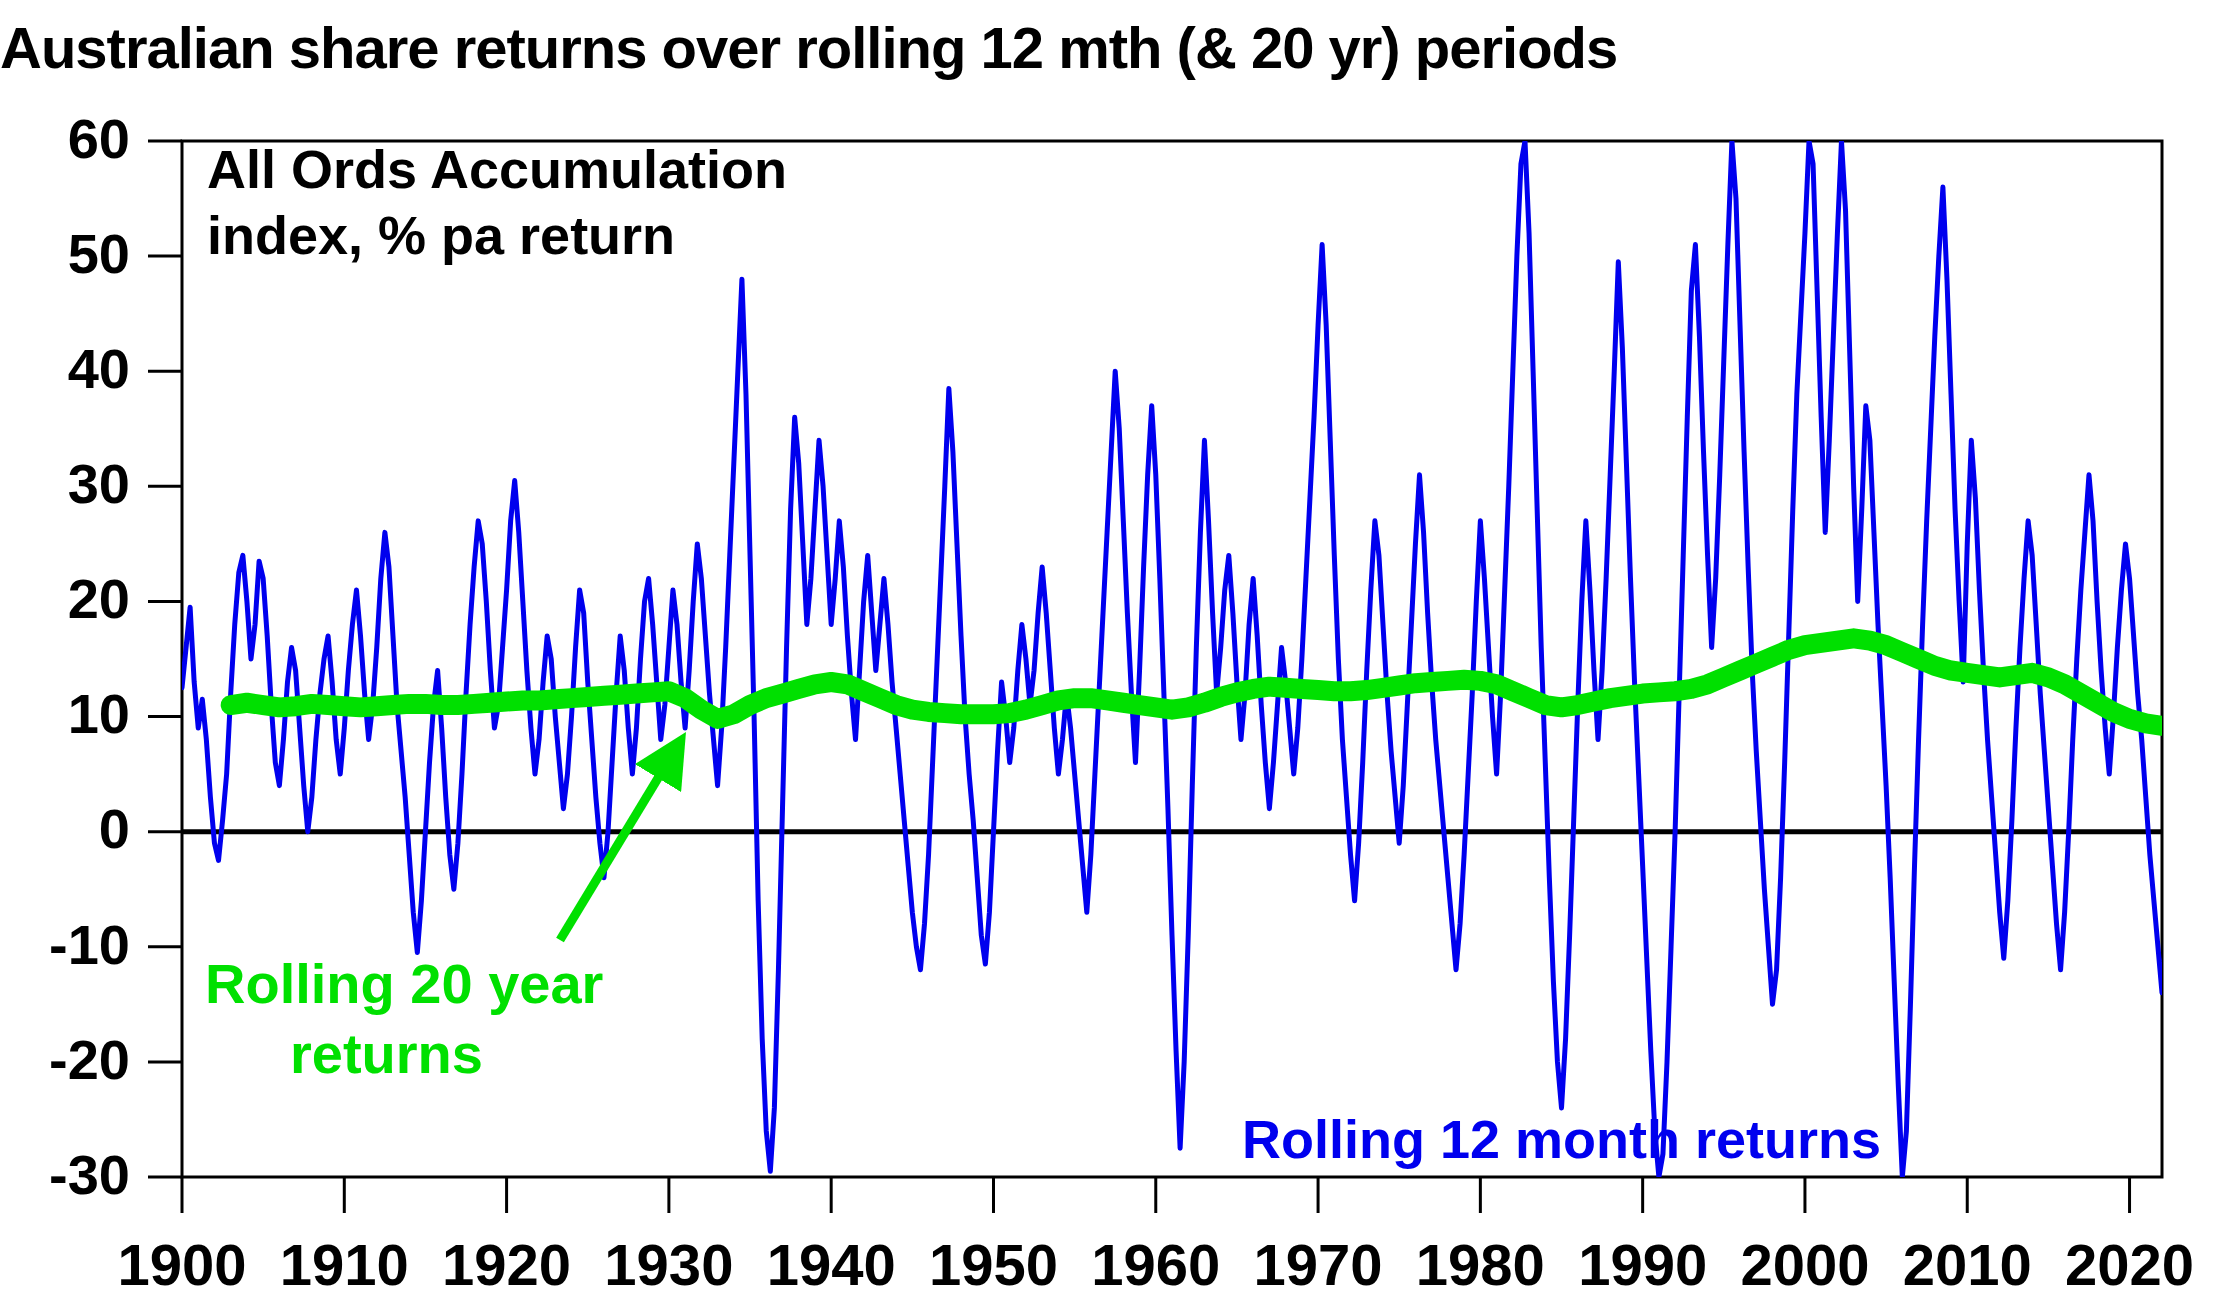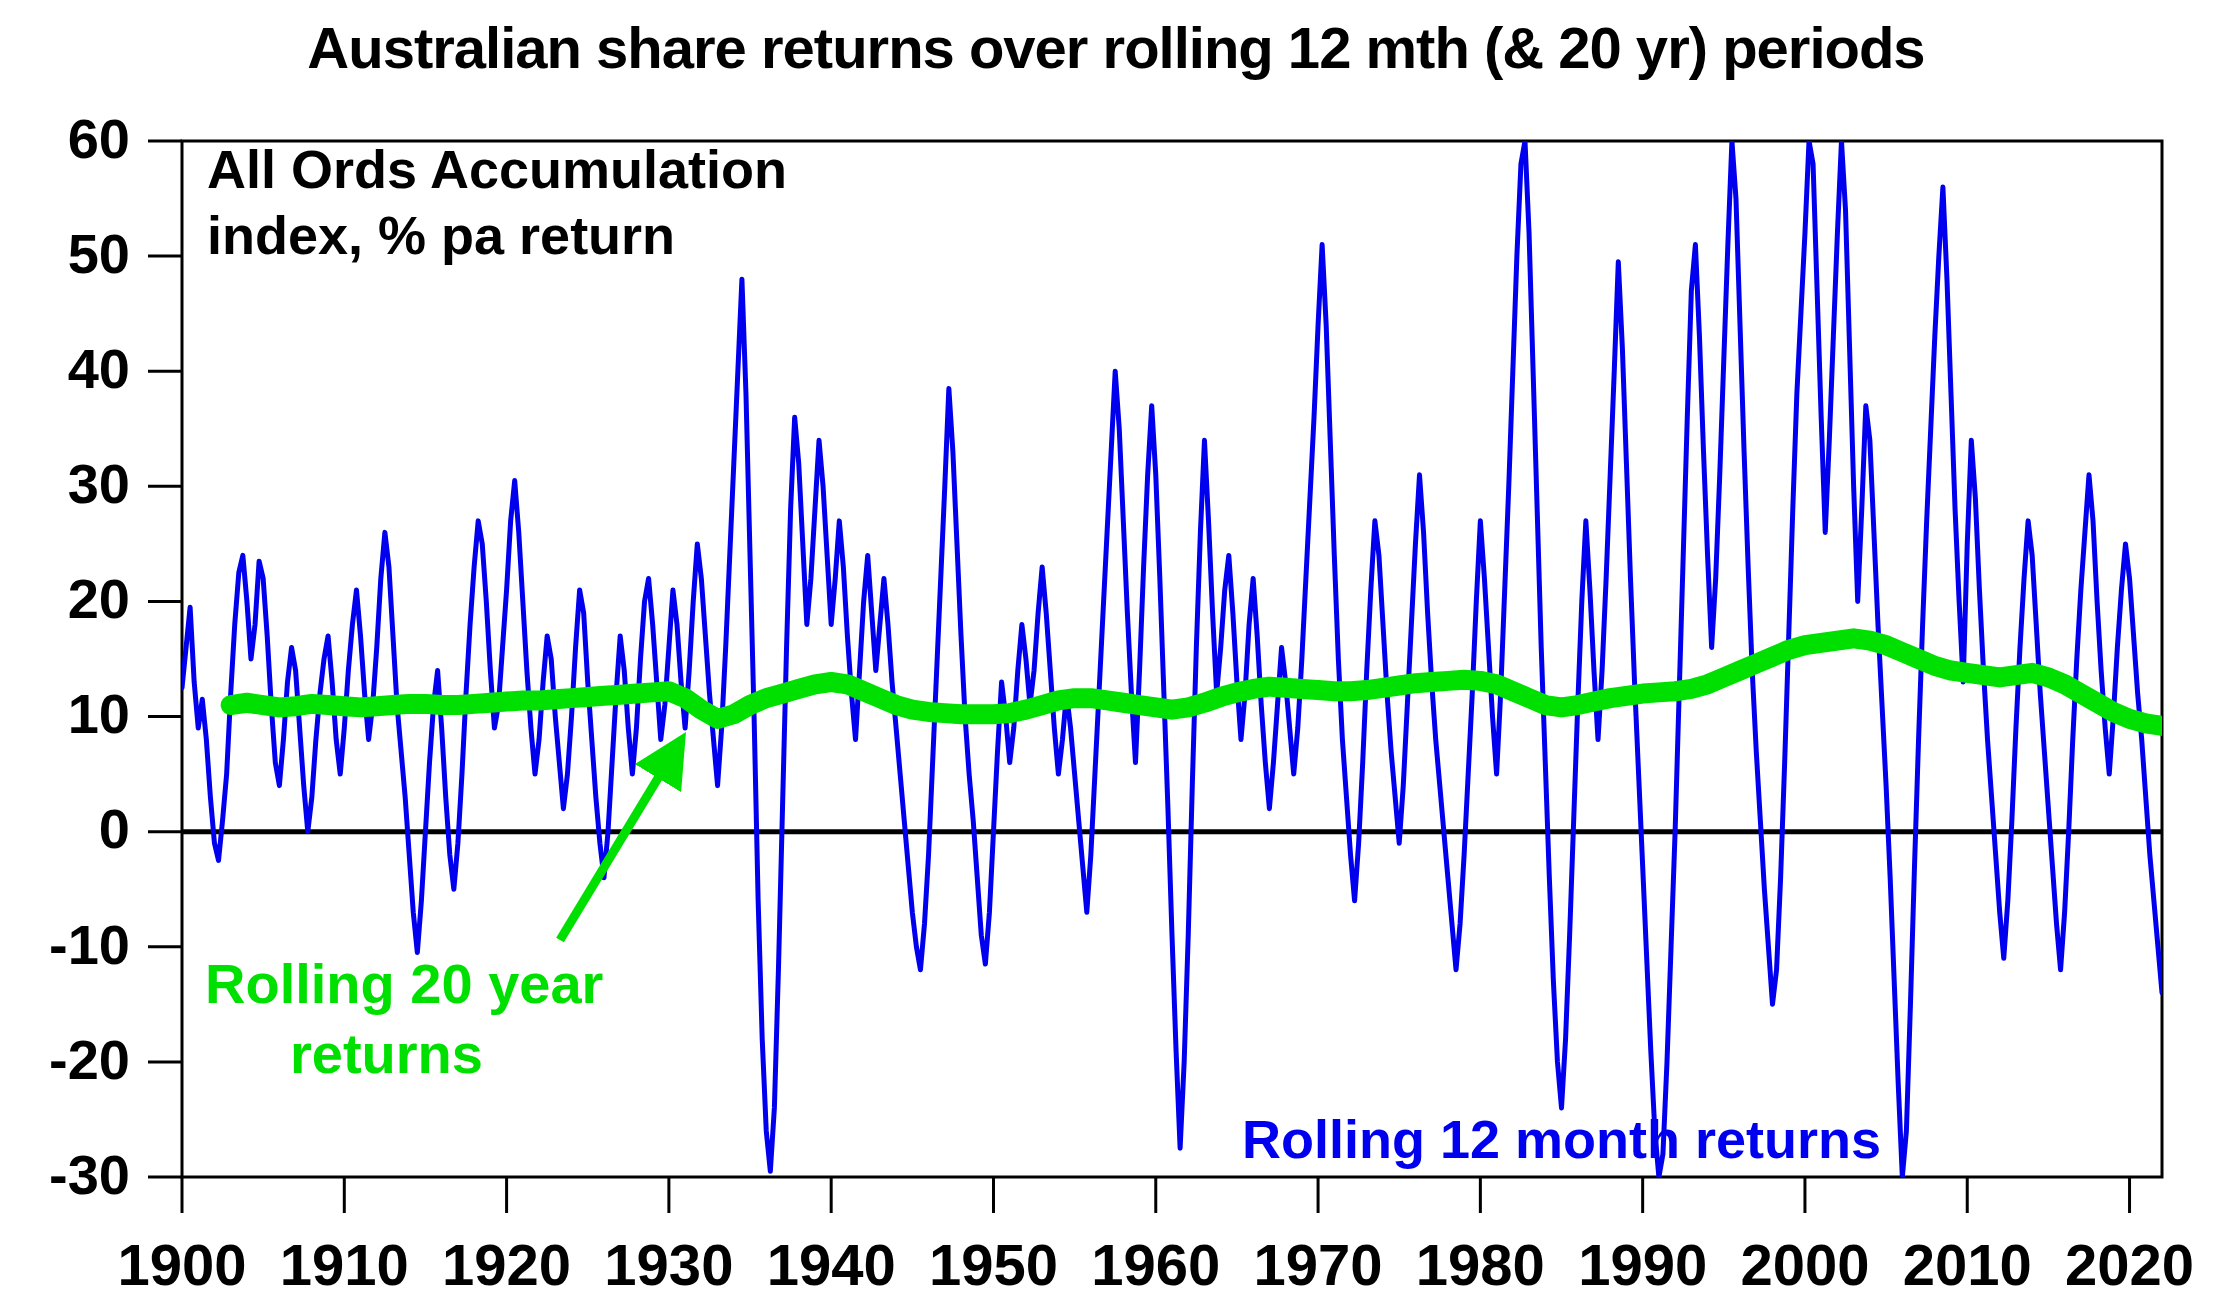--- a/index.html
+++ b/index.html
@@ -2,21 +2,21 @@
 <html><head>
 <meta charset="utf-8">
 <style>
   html,body{margin:0;padding:0;background:#ffffff;}
   body{width:2232px;height:1313px;overflow:hidden;
        font-family:"Liberation Sans", sans-serif;}
   #root{position:relative;width:2232px;height:1313px;background:#fff;}
 
   #chart-title{
     position:absolute;left:0;top:14px;width:2232px;
-    text-align:center;
+    text-align:left;
     font-family:"Liberation Sans", sans-serif;
     font-weight:bold;
     font-size:58px;
     letter-spacing:-1px;
     color:#000;
     white-space:nowrap;
   }
 
   svg#plot{position:absolute;left:0;top:0;width:2232px;height:1313px;}
 

